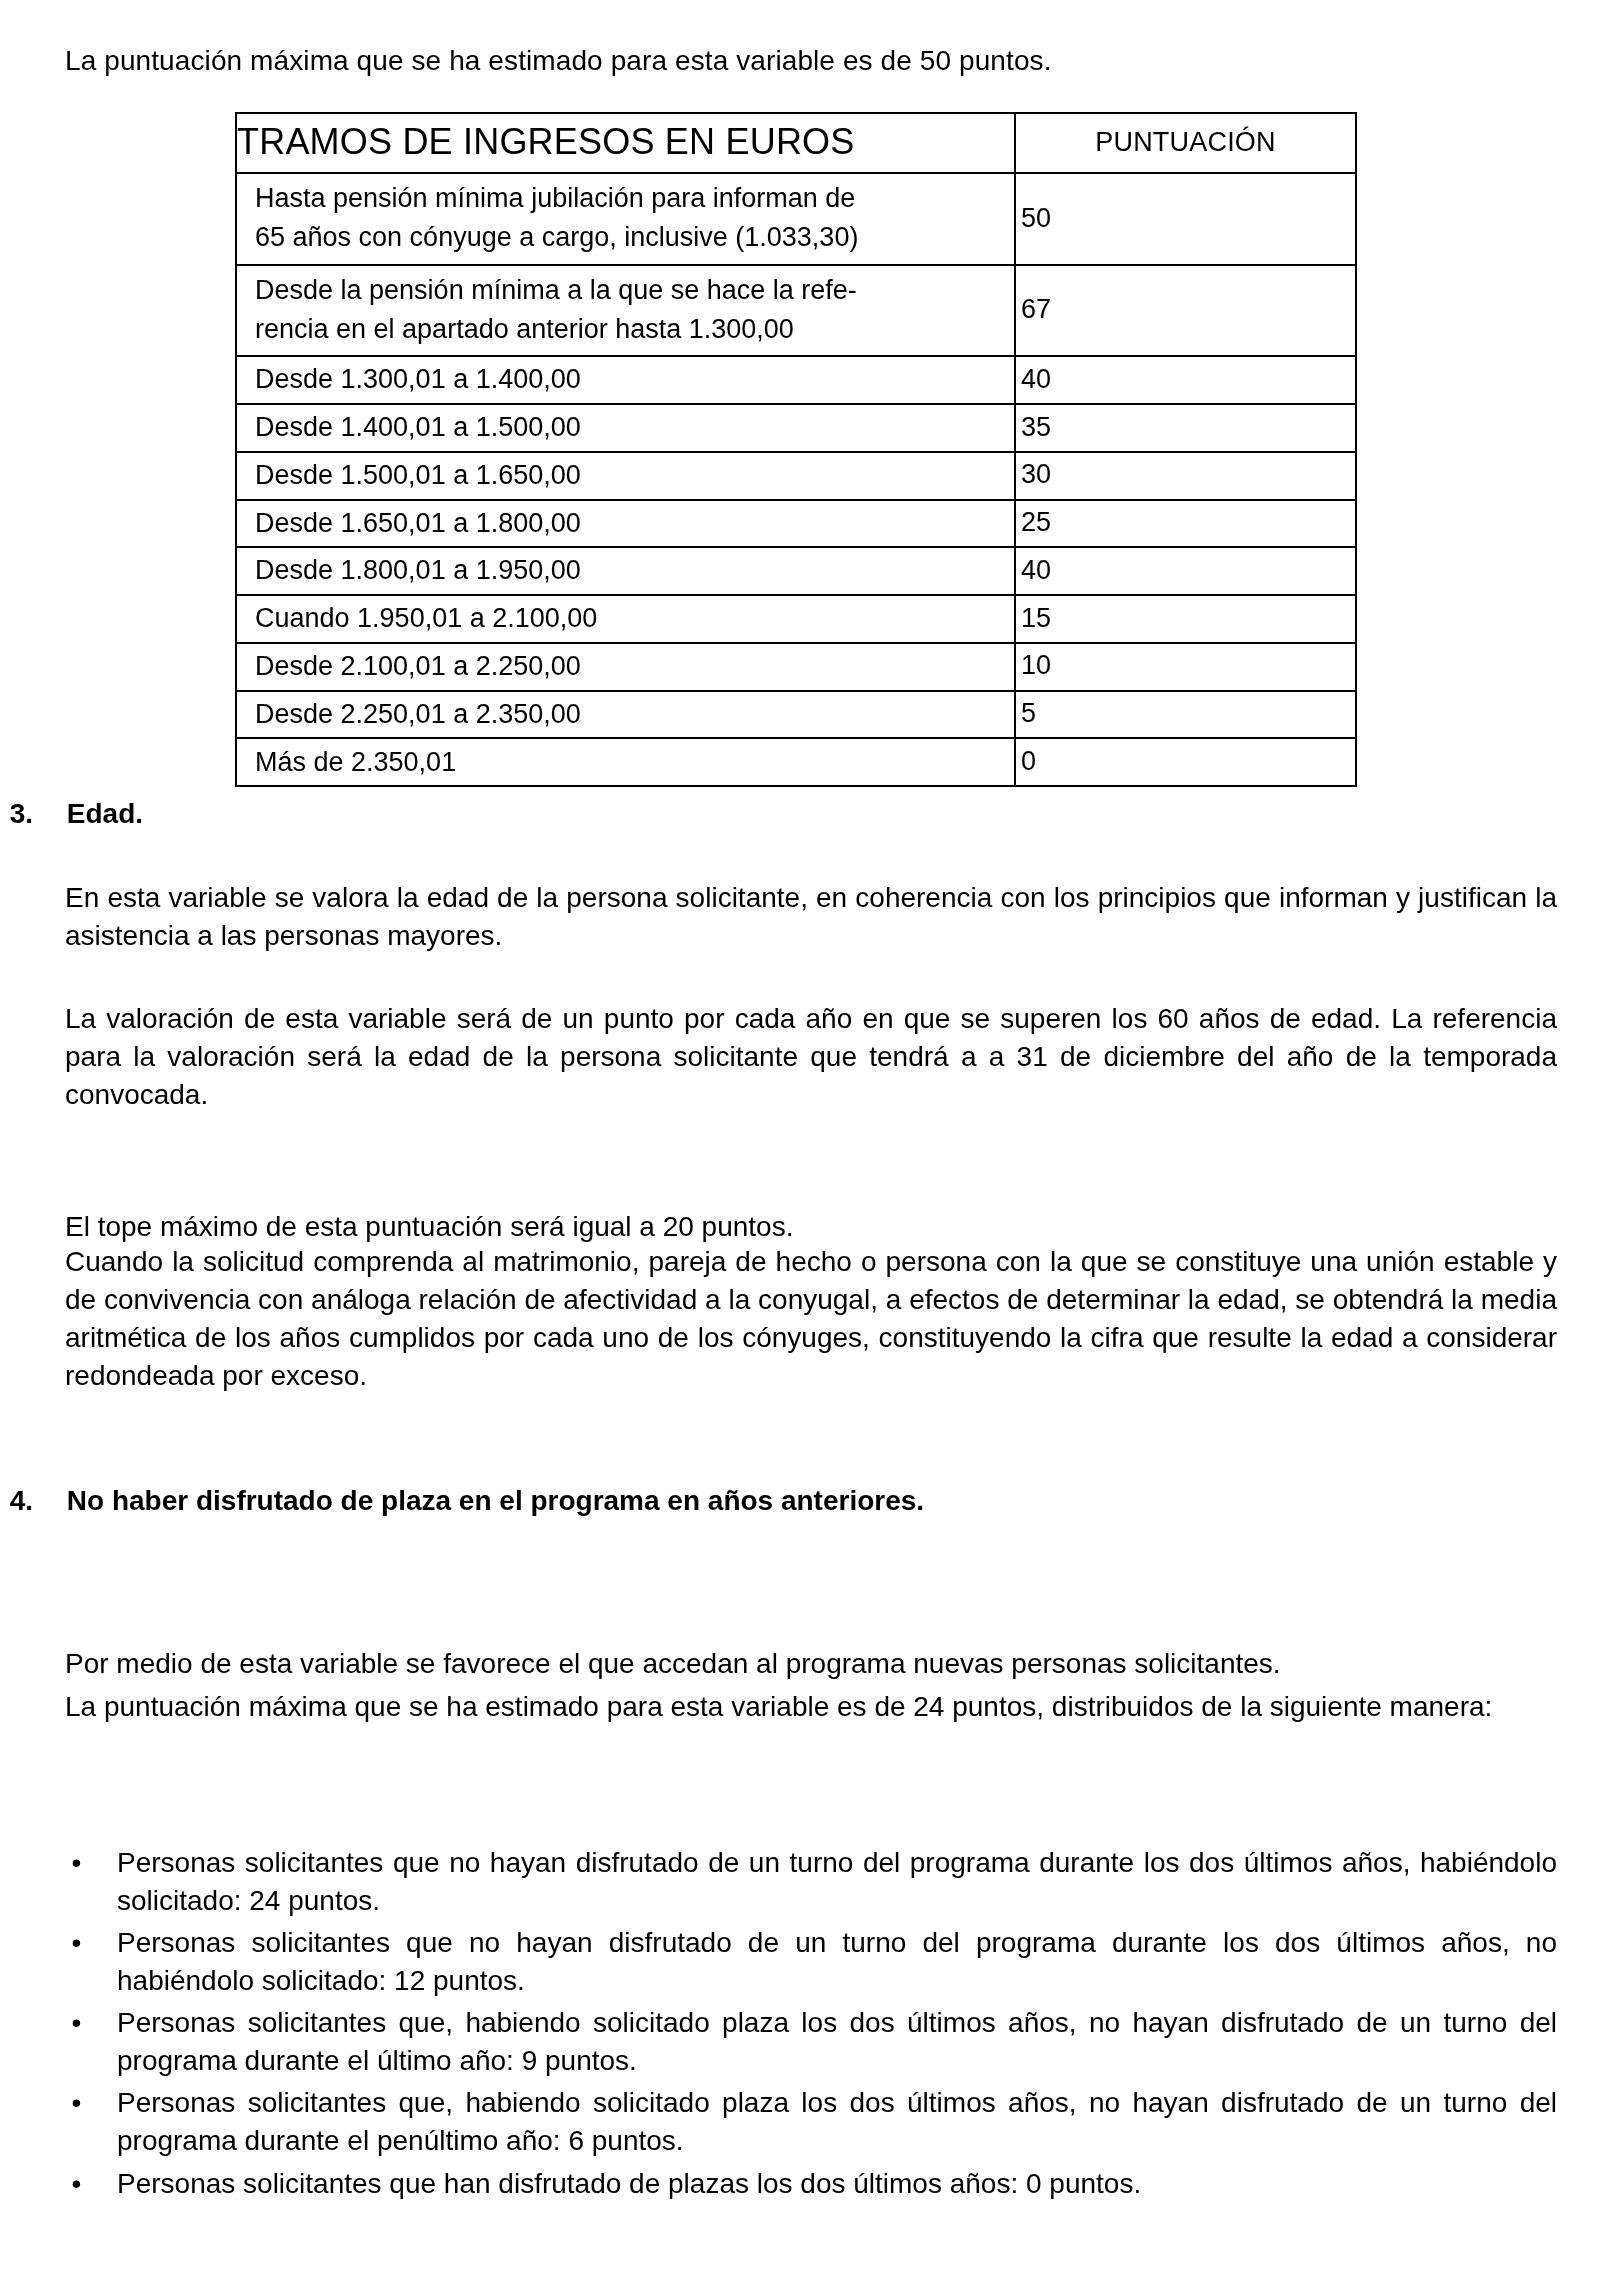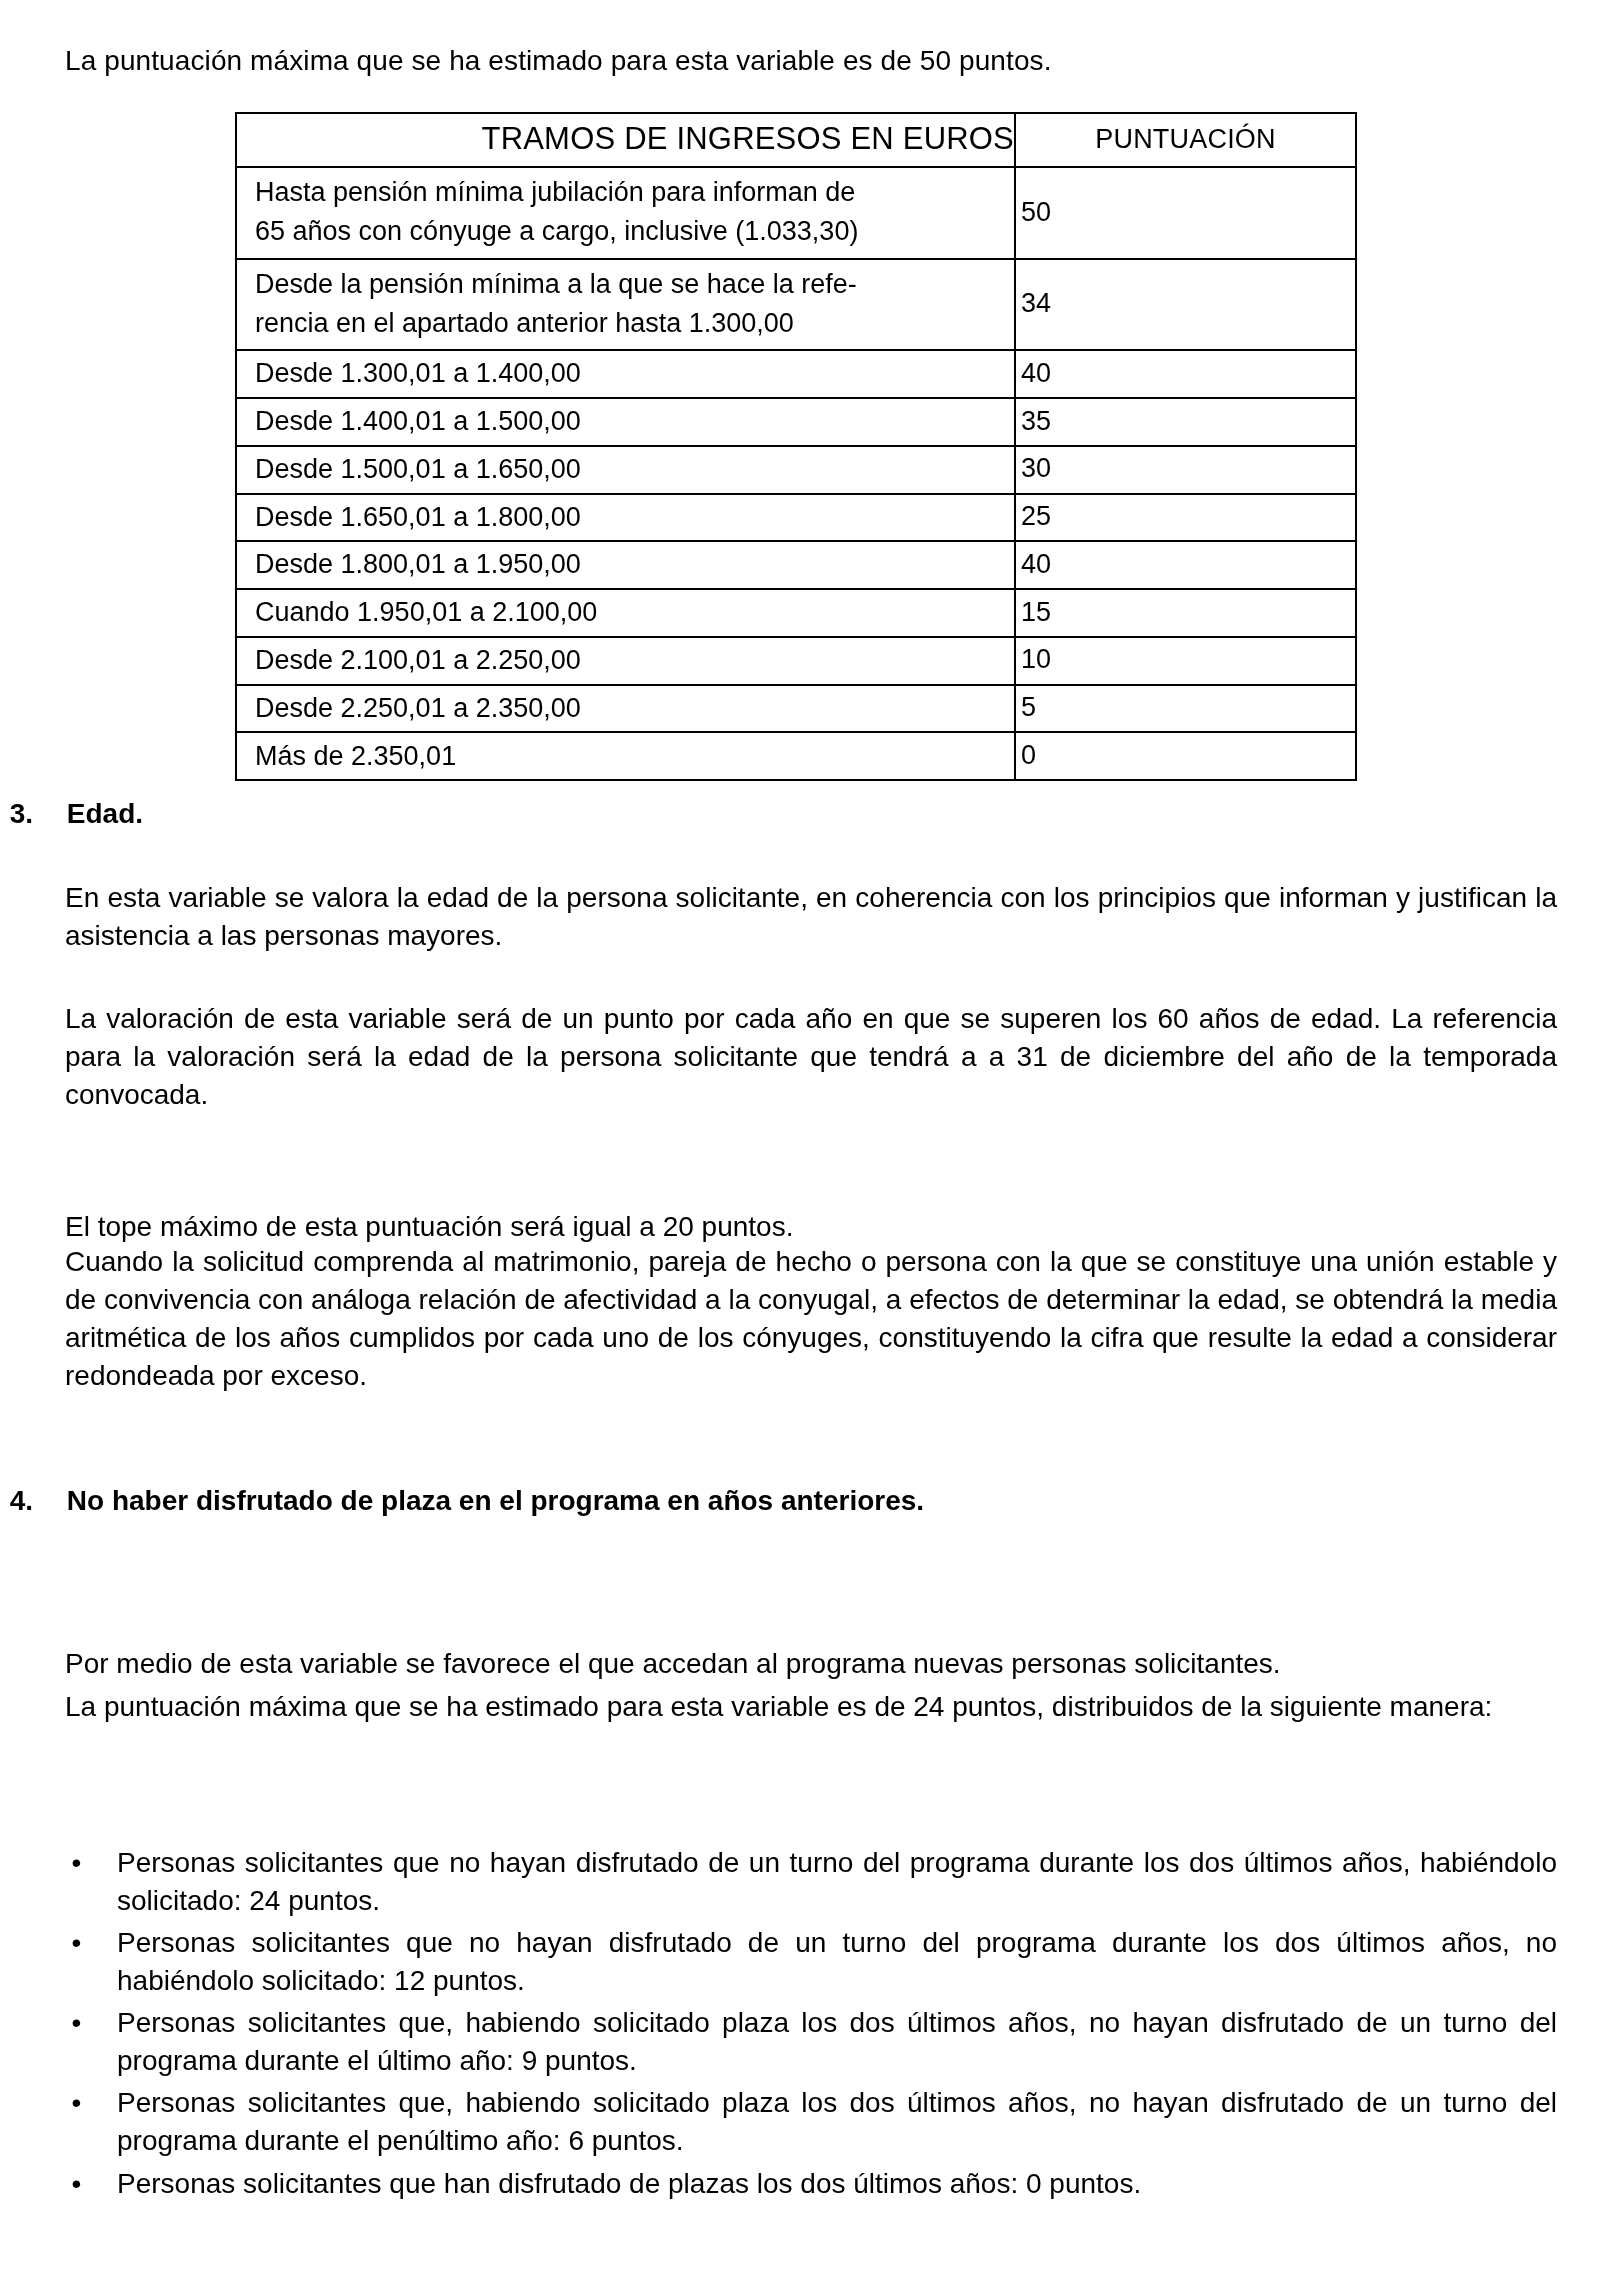--- a/index.html
+++ b/index.html
@@ -49,23 +49,23 @@
   .score-table col.c-pts  { width: 341px; }
 
   .score-table td, .score-table th {
     border: 2.5px solid #000;
     padding: 0;
     vertical-align: middle;
     font-weight: normal;
   }
 
   .score-table thead th.h-desc {
-    text-align: right;
+    text-align: left;
     padding: 7.4px 0 9px 0;
-    font-size: 31px;
+    font-size: 36px;
     letter-spacing: 0.2px;
   }
   .score-table thead th.h-pts {
     text-align: center;
     padding: 7.4px 0 9px 0;
     font-size: 27px;
     letter-spacing: 0.2px;
   }
 
   td.desc {
@@ -159,21 +159,21 @@
           <span class="nowrapline">Hasta pensión mínima jubilación para informan de</span>
           <span class="nowrapline">65 años con cónyuge a cargo, inclusive (1.033,30)</span>
         </td>
         <td class="pts">50</td>
       </tr>
       <tr>
         <td class="desc two-line">
           <span class="nowrapline">Desde la pensión mínima a la que se hace la refe-</span>
           <span class="nowrapline">rencia en el apartado anterior hasta 1.300,00</span>
         </td>
-        <td class="pts">34</td>
+        <td class="pts">67</td>
       </tr>
       <tr>
         <td class="desc">Desde  1.300,01  a  1.400,00</td>
         <td class="pts">40</td>
       </tr>
       <tr>
         <td class="desc">Desde  1.400,01  a  1.500,00</td>
         <td class="pts">35</td>
       </tr>
       <tr>

